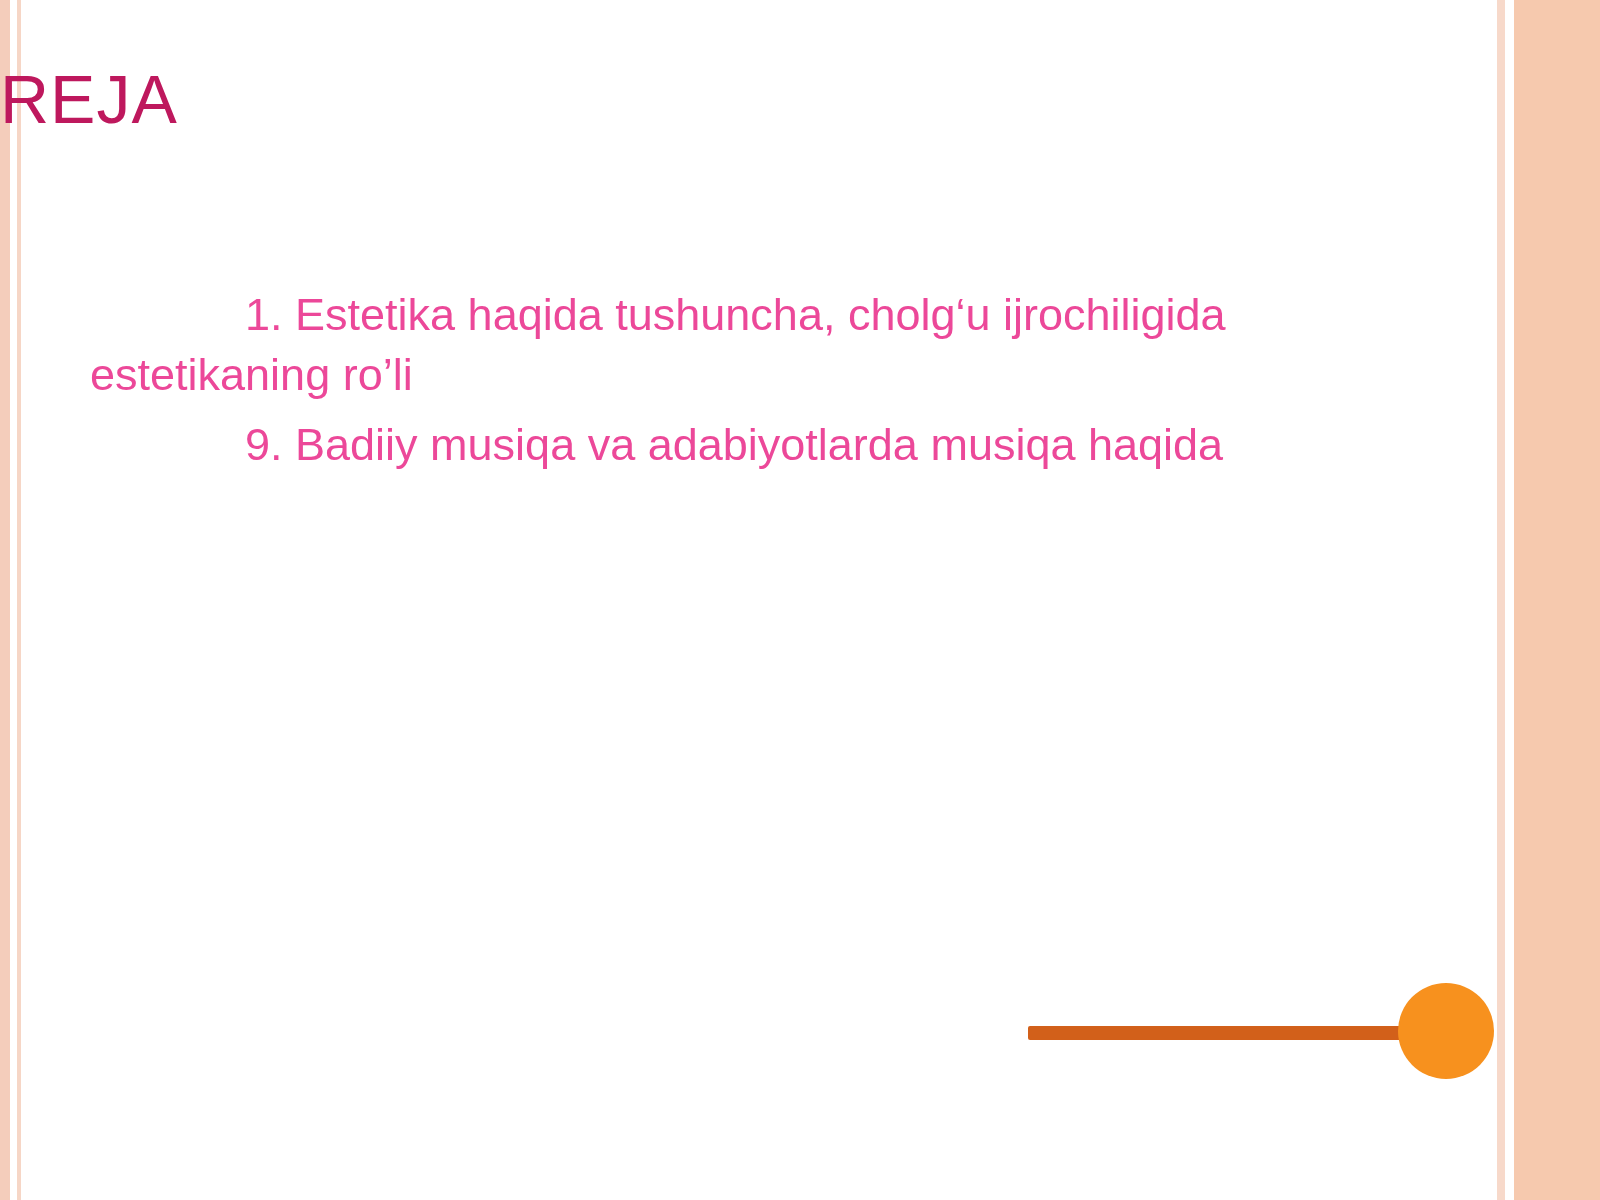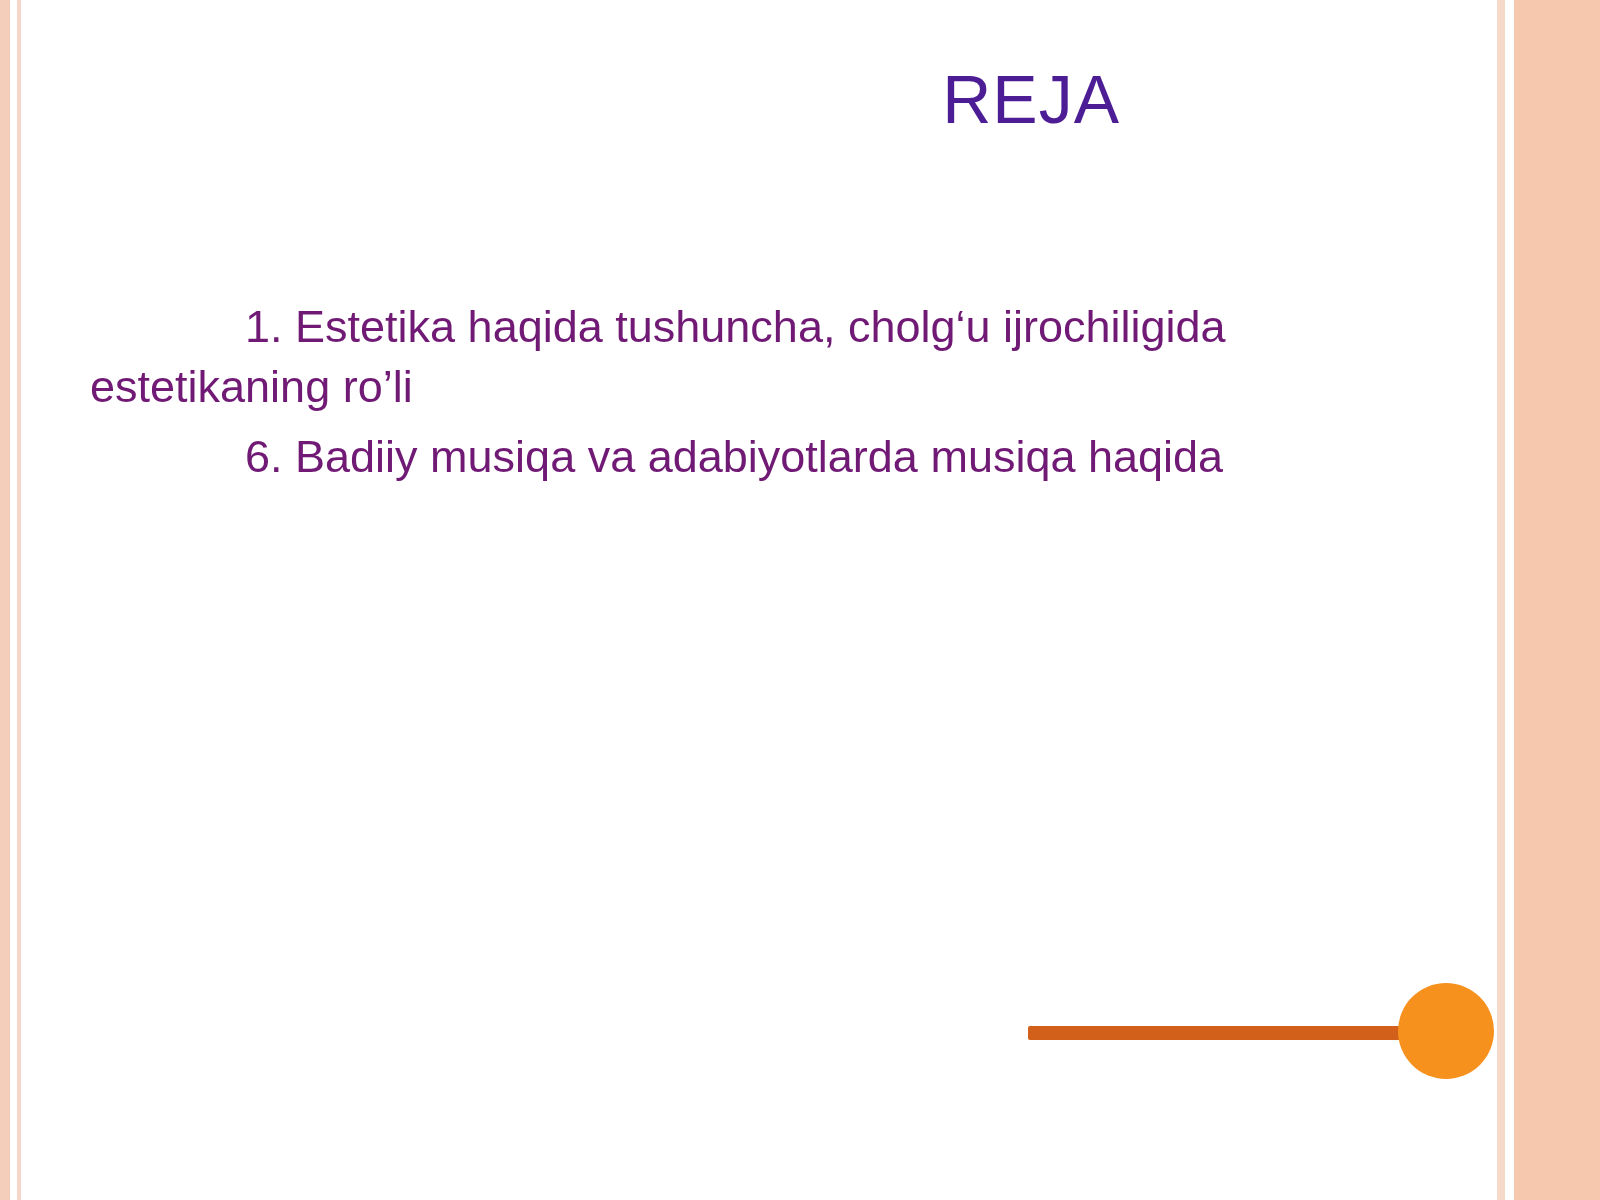--- a/index.html
+++ b/index.html
@@ -72,36 +72,35 @@
     width: 9px;
     height: 1200px;
     background: #ffffff;
   }
 
   .title {
     position: absolute;
     left: 0;
     top: 62px;
     width: 1120px;
-    text-align: right;
+    text-align: left;
     font-size: 68px;
-    color: #4c1d95;
+    color: #be185d;
     letter-spacing: 1px;
     line-height: 1.1;
   }
 
   .body-text {
     position: absolute;
     left: 90px;
     top: 285px;
     width: 1300px;
     font-size: 45px;
     line-height: 1.33;
-    color: #701a75;
-    margin-top: 12px;
+    color: #ec4899;
   }
   .body-para {
     margin: 0 0 10px 0;
     text-indent: 155px;
   }
 
   .accent-bar {
     position: absolute;
     left: 1028px;
     top: 1026px;
@@ -130,19 +129,19 @@
   <div class="left-stripe-thin"></div>
 
   <div class="right-stripe-wide"></div>
   <div class="right-stripe-gap"></div>
   <div class="right-stripe-pale"></div>
 
   <div class="title">REJA</div>
 
   <div class="body-text">
     <p class="body-para">1. Estetika haqida tushuncha, cholg‘u ijrochiligida estetikaning ro’li</p>
-    <p class="body-para">6. Badiiy musiqa va adabiyotlarda musiqa haqida</p>
+    <p class="body-para">9. Badiiy musiqa va adabiyotlarda musiqa haqida</p>
   </div>
 
   <div class="accent-bar"></div>
   <div class="accent-circle"></div>
 
 </div>
 
 </body></html>

